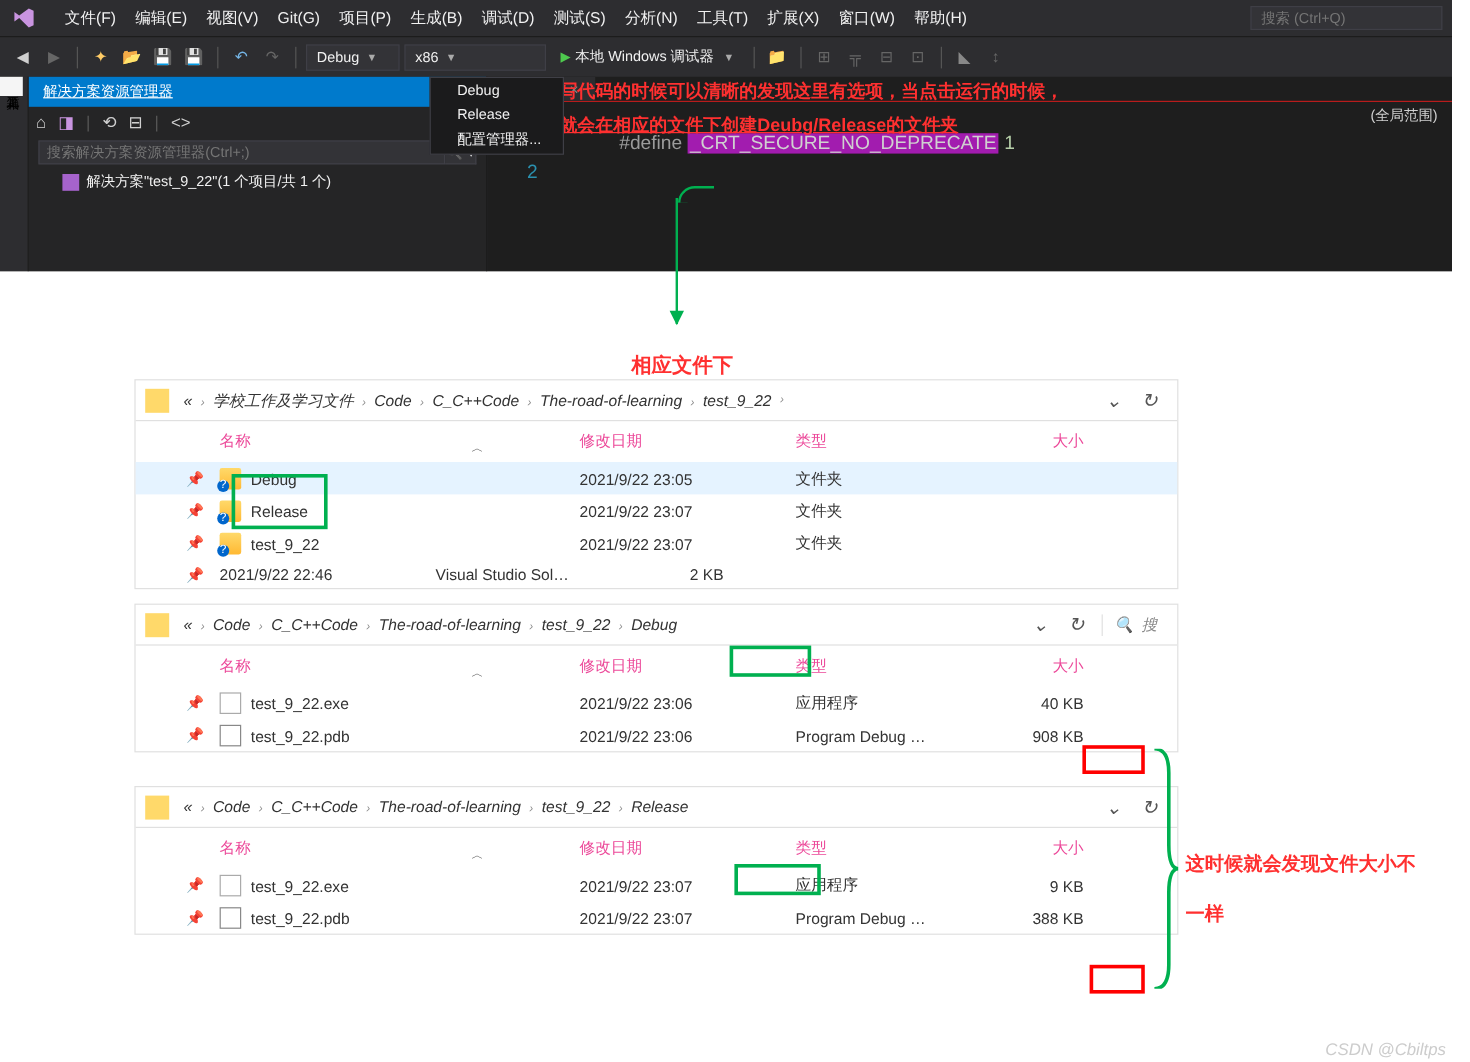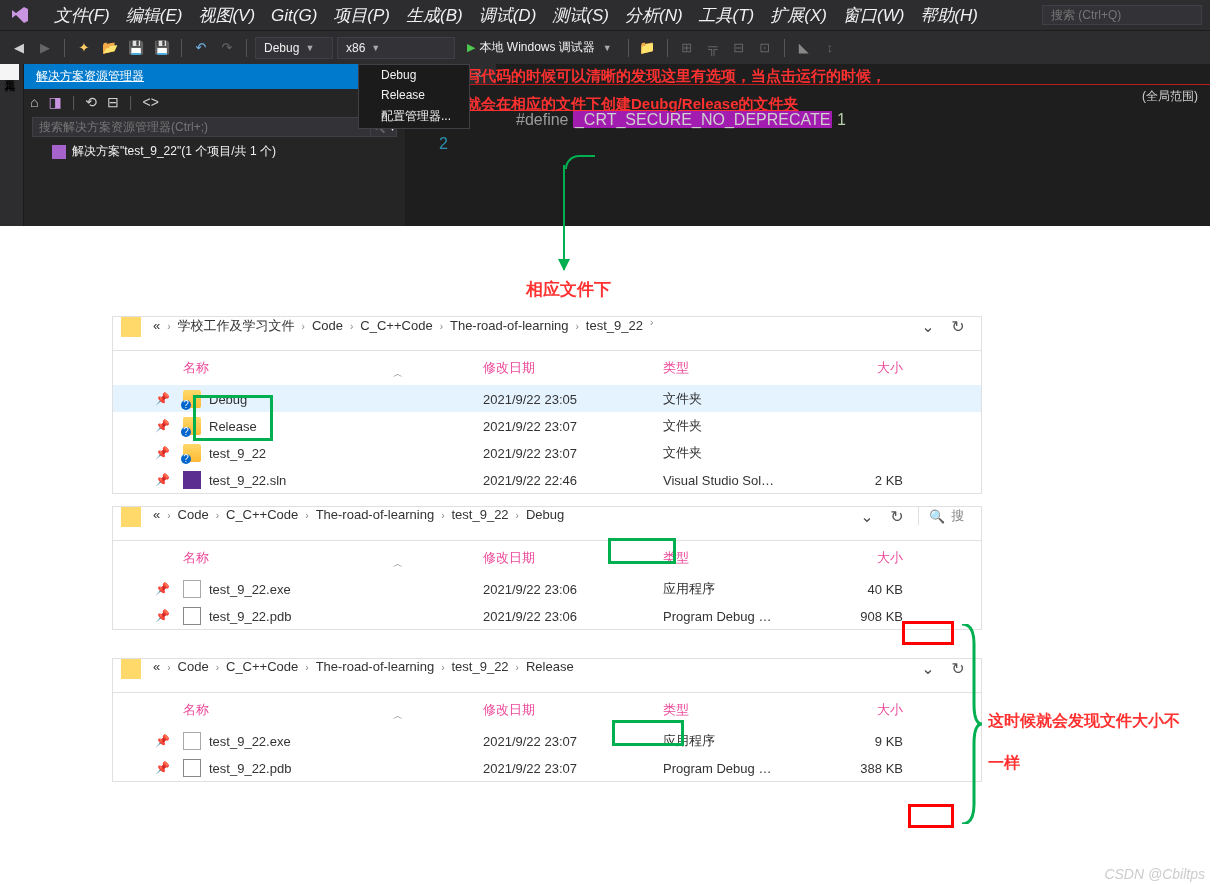--- a/index.html
+++ b/index.html
@@ -2,21 +2,21 @@
 <html><head>
 <meta charset="utf-8">
 <style>
 * { margin:0; padding:0; box-sizing:border-box; font-family:"Microsoft YaHei","Segoe UI",sans-serif; }
 body { background:#fff; width:1225px; height:885px; position:relative; font-size:13px; }
 
 
 .vs { background:#2d2d30; color:#f1f1f1; width:1210px; }
 .vs-menubar { display:flex; align-items:center; height:30px; padding:0 8px; background:#2d2d30; gap:6px;}
 .vs-logo { width:24px; height:24px; margin-right:8px; display:flex; align-items:center; justify-content:center;}
-.vs-menu-item { padding:3px 8px; font-size:17px; cursor:pointer;font-style:italic; }
+.vs-menu-item { padding:3px 8px; font-size:13px; cursor:pointer; }
 .vs-search { margin-left:auto; background:#333337; border:1px solid #3f3f46; padding:2px 8px; color:#999; width:160px; font-size:12px;}
 
 .vs-toolbar { display:flex; align-items:center; height:34px; padding:0 8px; background:#2d2d30; border-top:1px solid #1c1c1c; gap:4px;}
 .tb-icon { width:22px; height:22px; display:flex; align-items:center; justify-content:center; color:#d0d0d0; font-size:13px; cursor:pointer; }
 .tb-sep { width:1px; height:18px; background:#555; margin:0 4px; }
 .dropdown-btn { background:#333337; border:1px solid #3f3f46; color:#f1f1f1; padding:2px 8px; display:flex; align-items:center; gap:6px; font-size:12px; height:22px;}
 .dropdown-btn .chev { font-size:9px; color:#aaa; }
 .run-btn { display:flex; align-items:center; gap:4px; color:#f1f1f1; padding:2px 8px; font-size:12px;}
 .run-btn .play { color:#4EC94E; font-size:11px; }
 
@@ -42,34 +42,34 @@
 .editor-code { font-family:Consolas,monospace; font-size:16px; display:flex;}
 .gutter { width:50px; text-align:right; color:#2b91af; padding-right:8px; line-height:1.5;}
 .code-text { color:#d0d0d0; line-height:1.5; }
 .code-text .pre { color:#9b9b9b; }
 .code-text .num { color:#b5cea8; }
 .code-text .grey-box { background:#a21caf; padding:0 2px;}
 
 .red-note { position:absolute; color:#ff3030; font-weight:bold; font-size:15px; z-index:5; }
 .note1 { top:67px; left:466px; }
 .note2 { top:95px; left:466px;text-decoration:underline; }
-.note3 { top:278px; left:526px; font-size:17px;}
+.note3 { top:293px; left:526px; font-size:17px;}
 .note-side { position:absolute; color:#ff3030; font-weight:bold; font-size:16px; top:700px; left:988px; width:200px; line-height:2.6;}
 
 .green-arrow { position:absolute; left:563px; top:165px; width:2px; height:105px; background:#00b050; }
 .green-arrow::after { content:''; position:absolute; bottom:-1px; left:-5px; border-left:6px solid transparent; border-right:6px solid transparent; border-top:12px solid #00b050;}
 .green-arrow-curve { position:absolute; left:565px; top:155px; width:30px; height:14px; border-left:2px solid #00b050; border-top:2px solid #00b050; border-top-left-radius:14px;}
 
 .green-box { border:3px solid #00b050; }
 .red-box { border:3px solid #ff0000; }
 
 
 .explorer { margin:12px auto 12px 112px; width:870px; border:1px solid #e0e0e0; font-size:13px; color:#333;}
 .explorer.small { margin-top:8px; margin-bottom:0;}
-.exp-crumbs { display:flex; align-items:flex-start; height:34px; border-bottom:1px solid #e0e0e0; padding:0 8px;}
+.exp-crumbs { display:flex; align-items:center; height:34px; border-bottom:1px solid #e0e0e0; padding:0 8px;font-style:italic;}
 .crumb-icon { width:20px; height:20px; background:#ffd96a; margin-right:8px;}
 .crumb { padding:2px 4px; }
 .crumb-sep { color:#888; margin:0 3px; font-size:10px;}
 .crumb-end { flex:1; }
 .exp-btn { width:30px; text-align:center; color:#555; font-size:16px; cursor:pointer;}
 .exp-search-box { border-left:1px solid #e0e0e0; width:55px; margin-left:6px; padding-left:10px; color:#888; font-size:13px; display:flex; align-items:center; gap:6px;}
 .exp-header { display:flex; padding:8px 0 8px 70px; color:#ec4899; }
 .col-name { width:300px;} .col-date { width:180px;} .col-type { width:160px;} .col-size { width:80px; text-align:right;}
 .exp-sort { font-size:10px; color:#555; padding-left:50px;}
 .exp-row { display:flex; align-items:center; padding:4px 0 4px 30px; border-top:1px solid transparent;}
@@ -235,24 +235,20 @@
       <div class="fname">
           <span class="ficon folder"></span>
           <span>test_9_22</span>
         </div>
       <div class="col-date">2021/9/22 23:07</div>
       <div class="col-type">文件夹</div>
       <div class="col-size"></div>
       </div>
       <div class="exp-row">
         <span class="pin">📌</span>
-      <div class="fname">
-          <span class="ficon sln"></span>
-          <span>test_9_22.sln</span>
-        </div>
       <div class="col-date">2021/9/22 22:46</div>
       <div class="col-type">Visual Studio Sol…</div>
       <div class="col-size">2 KB</div>
       </div>
     </div>
 </div>
 
 <div class="green-box" style="position:absolute; top:395px; left:193px; width:80px; height:46px;"></div>
 
 <div class="explorer small" style="width:870px;">

